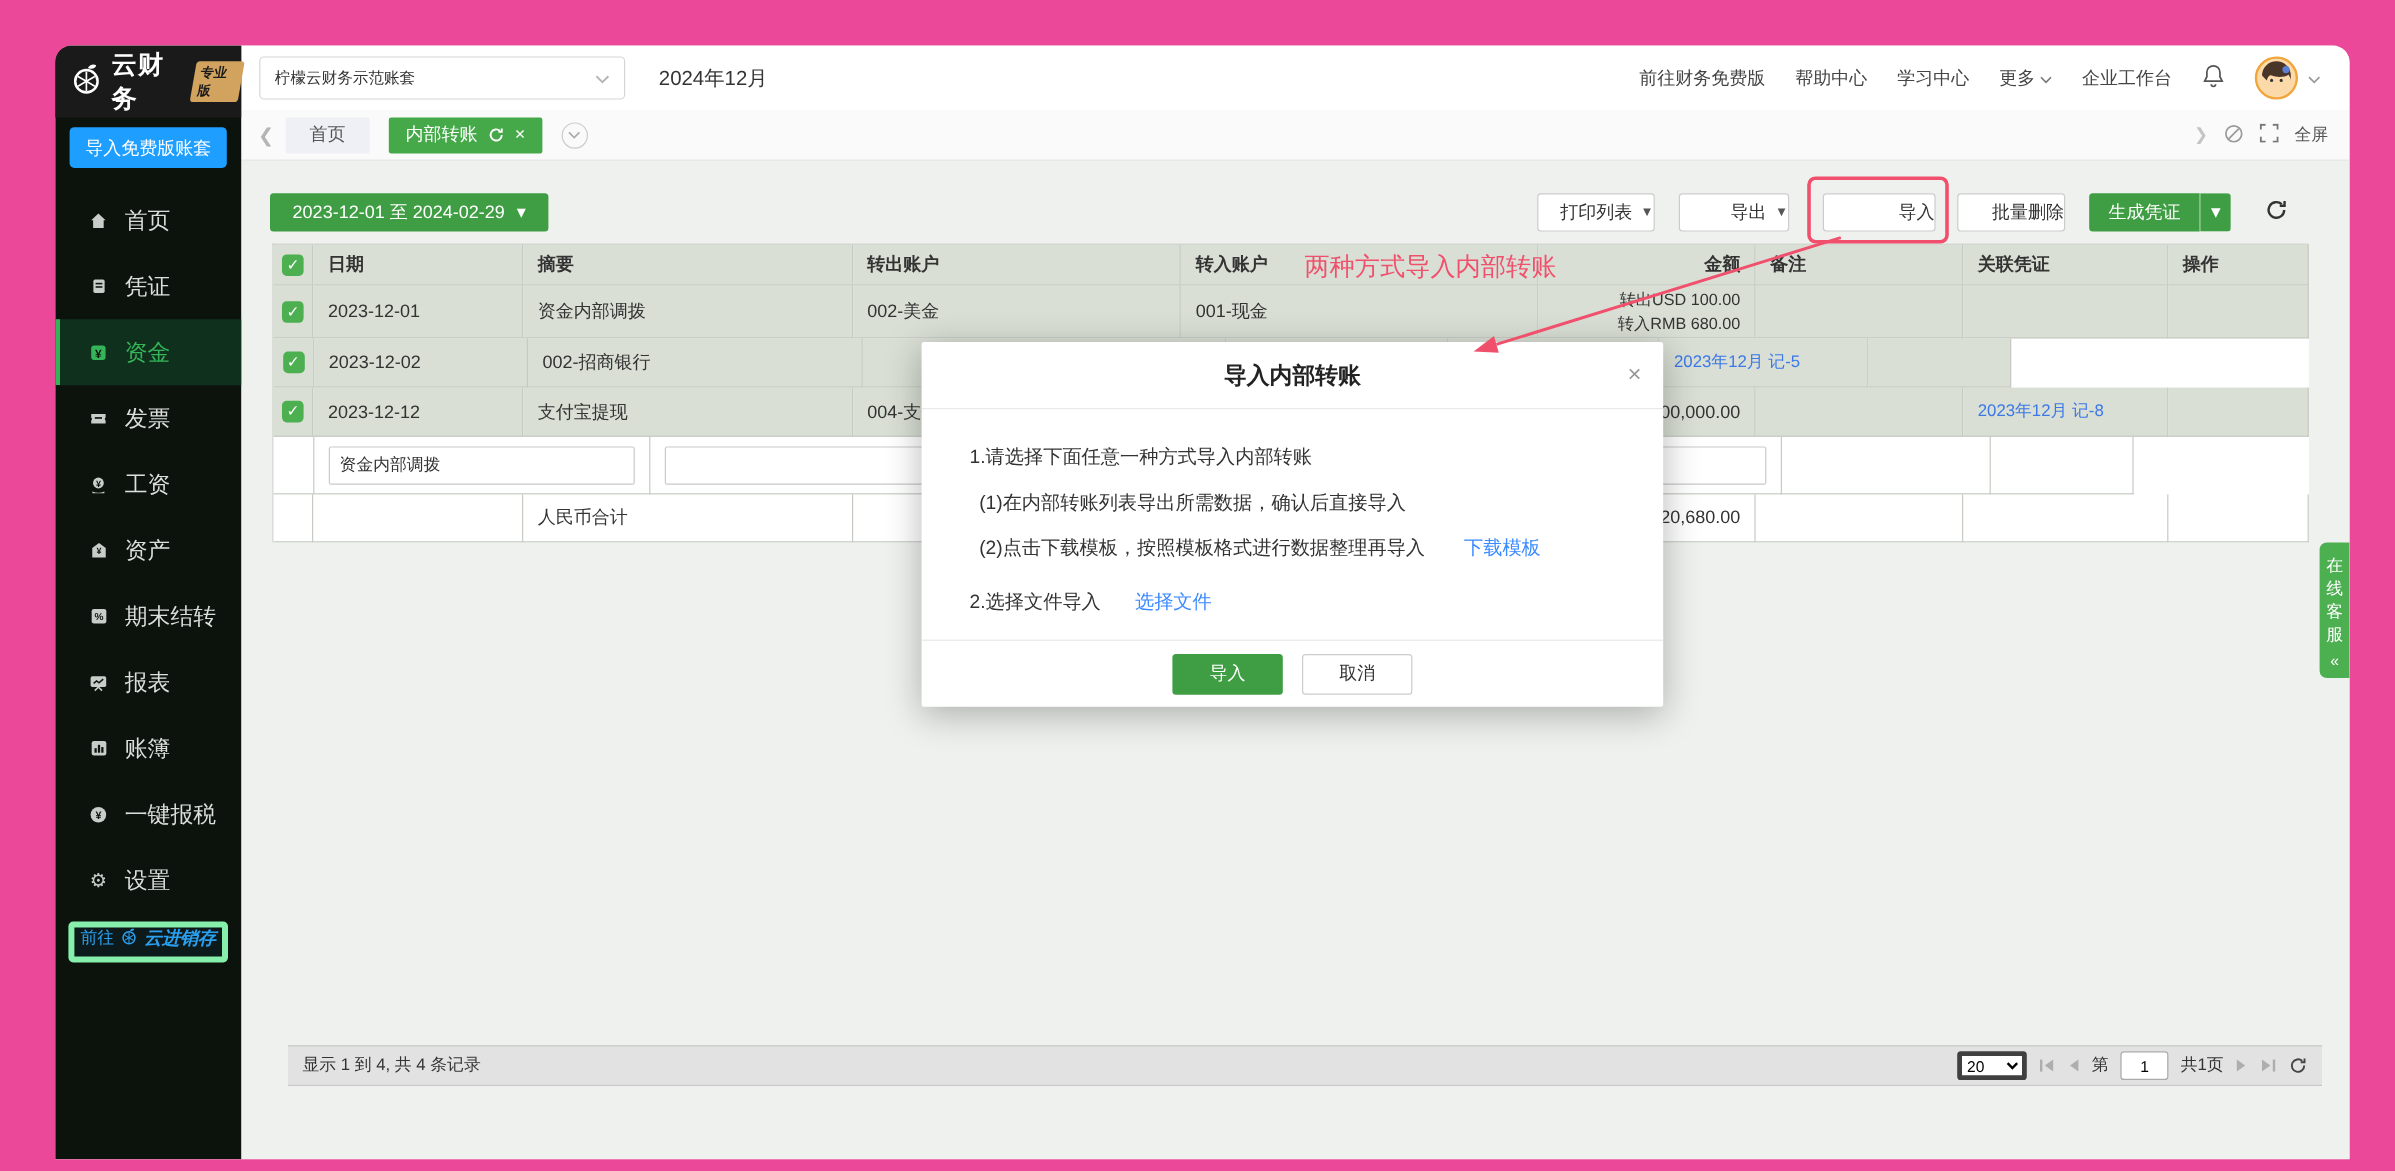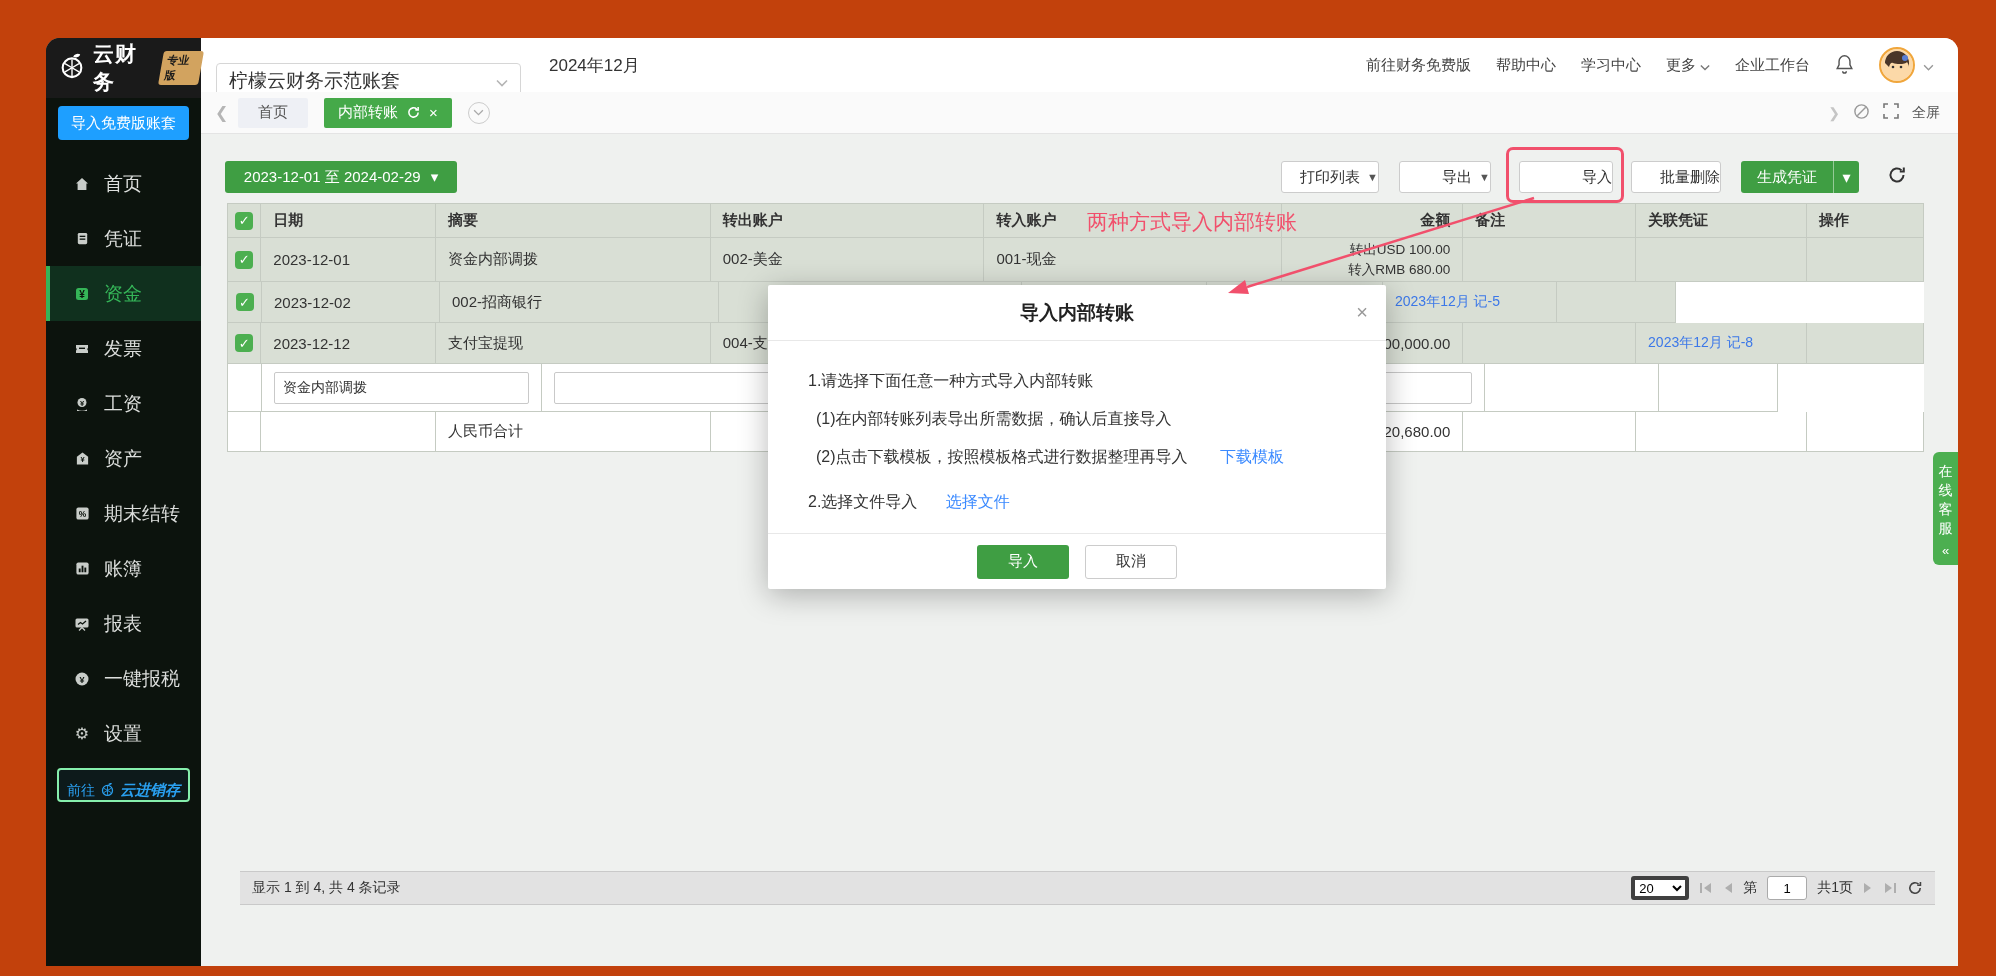--- a/index.html
+++ b/index.html
@@ -1,45 +1,45 @@
 <!DOCTYPE html>
 <html style="--green: #3f9e43; --tab_green: #45a949; --blue: #1e9fff; --link: #3c78e8; --modal_link: #3b8aff; --pink: #f1506c; --sidebar_active: #35b558;"><head>
 <meta charset="utf-8">
 <style>
   * { margin:0; padding:0; box-sizing:border-box; }
   html,body { background:#000; }
   body { font-family:"Liberation Sans","DejaVu Sans",sans-serif; }
-  .canvas { position:relative; width:1996px; height:976px; background:#c2410c; overflow:hidden; }
+  .canvas { position:relative; width:1996px; height:976px; background:#ec4899; overflow:hidden; }
   .window { position:absolute; left:46px; top:38px; width:1912px; height:928px;
             background:#eff1ef; border-radius:14px 14px 0 0; overflow:hidden; }
 
   
   .sidebar { position:absolute; left:0; top:0; bottom:0; width:155px; background:#0c130d; z-index:5; }
   .logo-strip { height:60px; background:#1a1a1a; display:flex; align-items:center; padding-left:12px; gap:7px; }
   .brand-text { color:#fff; font-size:21px; font-weight:bold; letter-spacing:1px; }
   .brand-badge { background:#d2a35f; color:#1a1a1a; font-size:11px; padding:2px 5px; border-radius:3px;
                  transform:skewX(-10deg); font-weight:bold; }
   .import-free-btn { position:absolute; left:12px; top:68px; width:131px; height:34px; background:var(--blue,#1e9fff);
                  color:#fff; border-radius:4px; font-size:15px; display:flex; align-items:center; justify-content:center; cursor:pointer; }
   .menu { position:absolute; top:118px; left:0; right:0; }
   .menu-item { height:55px; display:flex; align-items:center; padding-left:26px; gap:12px;
                color:#dcdedc; font-size:19px; cursor:pointer; }
   .menu-item .mi { width:20px; display:flex; justify-content:center; align-items:center; color:#c9cdc9; font-size:16px; }
   .menu-item.active { background:#10301e; color:var(--sidebar_active,#35b558); box-shadow:inset 4px 0 0 var(--sidebar_active,#35b558); }
-  .goto-btn { position:absolute; left:11px; top:730px; width:133px; height:34px; border:2px solid #86efac;
-              border-radius:4px; color:#2aa0f0; display:flex; align-items:flex-end; justify-content:center; gap:5px;
+  .goto-btn { position:absolute; left:11px; top:730px; width:133px; height:34px; border:5px solid #86efac;
+              border-radius:4px; color:#2aa0f0; display:flex; align-items:flex-start; justify-content:center; gap:5px;
               font-size:14px; background:rgba(30,159,255,.06); cursor:pointer; }
   .goto-brand { font-weight:bold; font-style:italic; font-size:15px; }
 
   
   .main { position:absolute; left:155px; top:0; right:0; bottom:0; }
   .topbar { height:54px; background:#fff; position:relative; }
   .account-select { position:absolute; left:15px; top:9px; width:305px; height:36px; border:1px solid #d6d6d6;
                     border-radius:4px; display:flex; align-items:center; justify-content:space-between;
-                    padding:0 12px; font-size:19px; color:#333; background:#fff; cursor:pointer;margin-top:16px; }
+                    padding:0 12px; font-size:13px; color:#333; background:#fff; cursor:pointer; }
   .period { position:absolute; left:348px; top:0; height:54px; display:flex; align-items:center; font-size:17px; color:#333; }
   .topbar-right { position:absolute; right:24px; top:0; height:54px; display:flex; align-items:center; gap:25px;
                   font-size:15px; color:#444; }
   .toplink { cursor:pointer; display:flex; align-items:center; gap:4px; }
   .avatar-wrap { display:flex; align-items:center; gap:8px; cursor:pointer; }
   .avatar { width:36px; height:36px; border-radius:50%; border:2px solid #f0a63c; overflow:hidden; background:#ffd9a0; }
 
   
   .tabbar { height:42px; background:#fafafa; border-bottom:1px solid #e4e4e4; position:relative;
             display:flex; align-items:center; }
@@ -217,38 +217,38 @@
         <span class="mi">
               <svg width="15" height="15" viewBox="0 0 16 16">
                 <rect x="1.5" y="1.5" width="13" height="13" rx="2" fill="#c9cdc9"></rect>
                 <text x="8" y="11.5" font-size="9" fill="#0c130d" text-anchor="middle" font-weight="bold">%</text>
               </svg>
             </span>
         <span>期末结转</span>
       </div>
       <div class="menu-item">
         <span class="mi">
+              <svg width="16" height="16" viewBox="0 0 16 16">
+                <rect x="1.5" y="2.5" width="13" height="9" rx="1.5" fill="#c9cdc9"></rect>
+                <path d="M4 8.5l2.5-2 2 1.5L12 5" stroke="#0c130d" stroke-width="1.3" fill="none"></path>
+                <path d="M8 11.5l-3 3M8 11.5l3 3" stroke="#c9cdc9" stroke-width="1.3"></path>
+              </svg>
+            </span>
+        <span>报表</span>
+      </div>
+      <div class="menu-item">
+        <span class="mi">
               <svg width="15" height="15" viewBox="0 0 16 16">
                 <rect x="1.5" y="1.5" width="13" height="13" rx="2" fill="#c9cdc9"></rect>
                 <rect x="4" y="8" width="2" height="4" fill="#0c130d"></rect>
                 <rect x="7" y="5" width="2" height="7" fill="#0c130d"></rect>
                 <rect x="10" y="7" width="2" height="5" fill="#0c130d"></rect>
               </svg>
             </span>
         <span>账簿</span>
-      </div>
-      <div class="menu-item">
-        <span class="mi">
-              <svg width="16" height="16" viewBox="0 0 16 16">
-                <rect x="1.5" y="2.5" width="13" height="9" rx="1.5" fill="#c9cdc9"></rect>
-                <path d="M4 8.5l2.5-2 2 1.5L12 5" stroke="#0c130d" stroke-width="1.3" fill="none"></path>
-                <path d="M8 11.5l-3 3M8 11.5l3 3" stroke="#c9cdc9" stroke-width="1.3"></path>
-              </svg>
-            </span>
-        <span>报表</span>
       </div>
       <div class="menu-item">
         <span class="mi">
               <svg width="16" height="16" viewBox="0 0 16 16">
                 <circle cx="8" cy="8" r="6.5" fill="#c9cdc9"></circle>
                 <text x="8" y="11.5" font-size="9" fill="#0c130d" text-anchor="middle" font-weight="bold">¥</text>
               </svg>
             </span>
         <span>一键报税</span>
       </div>

